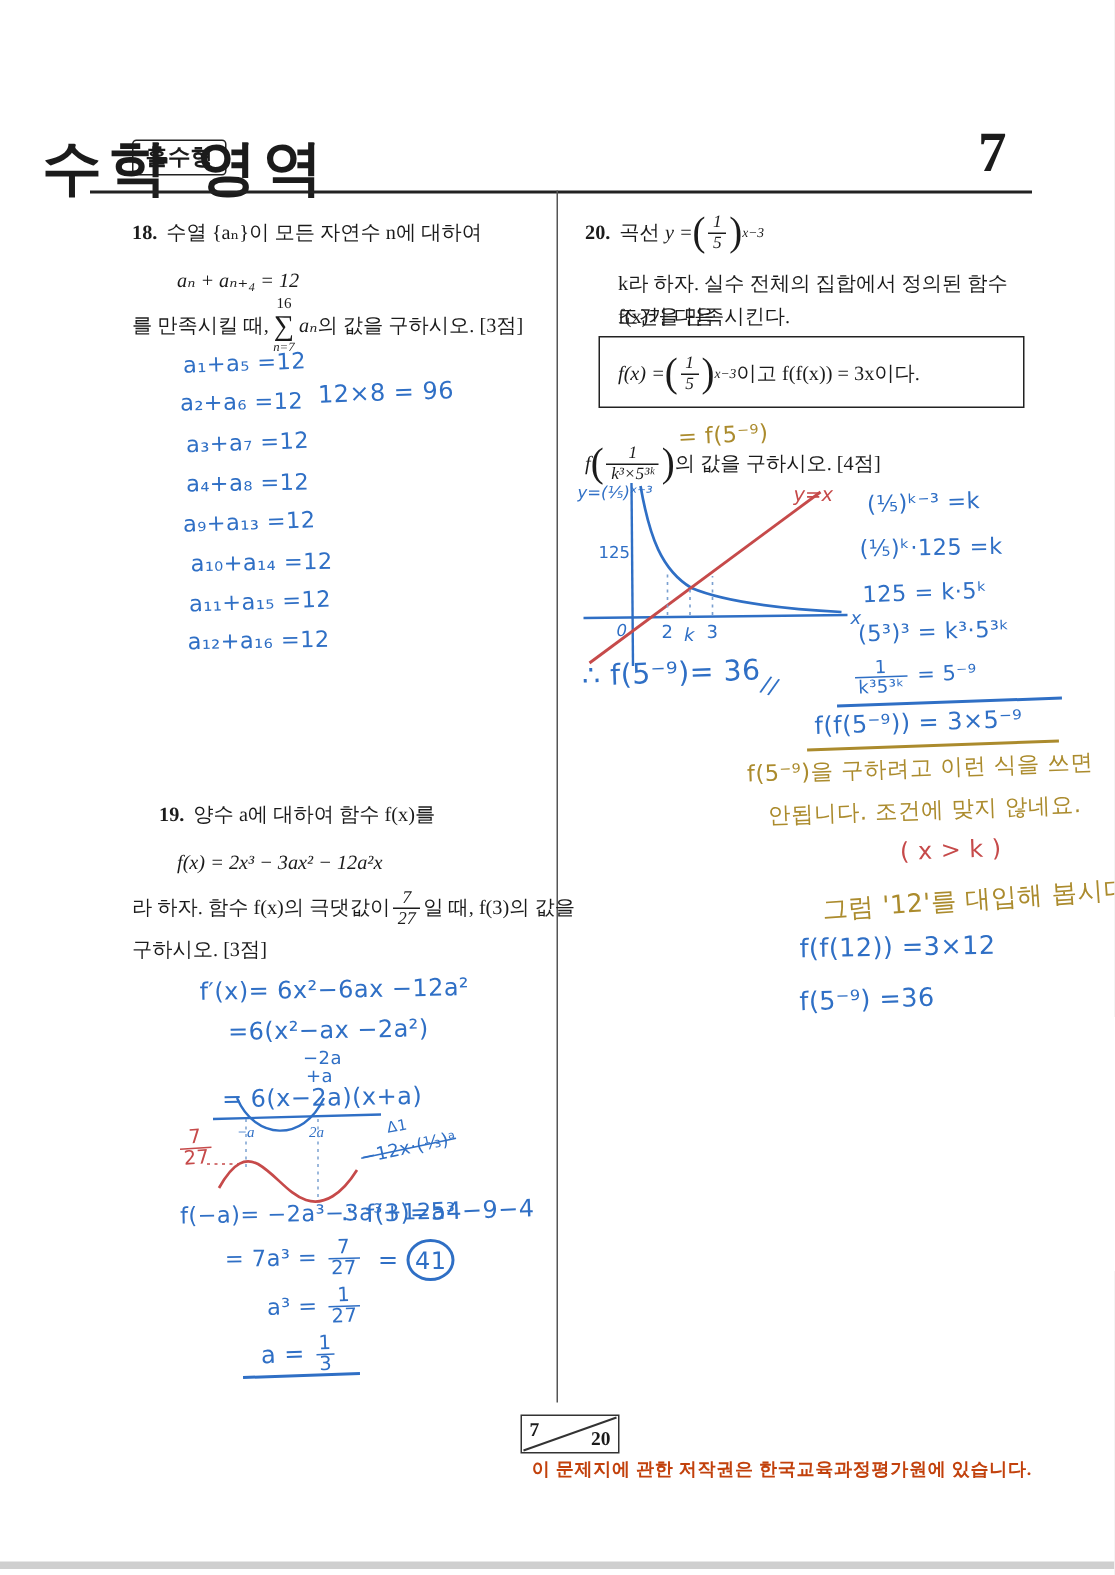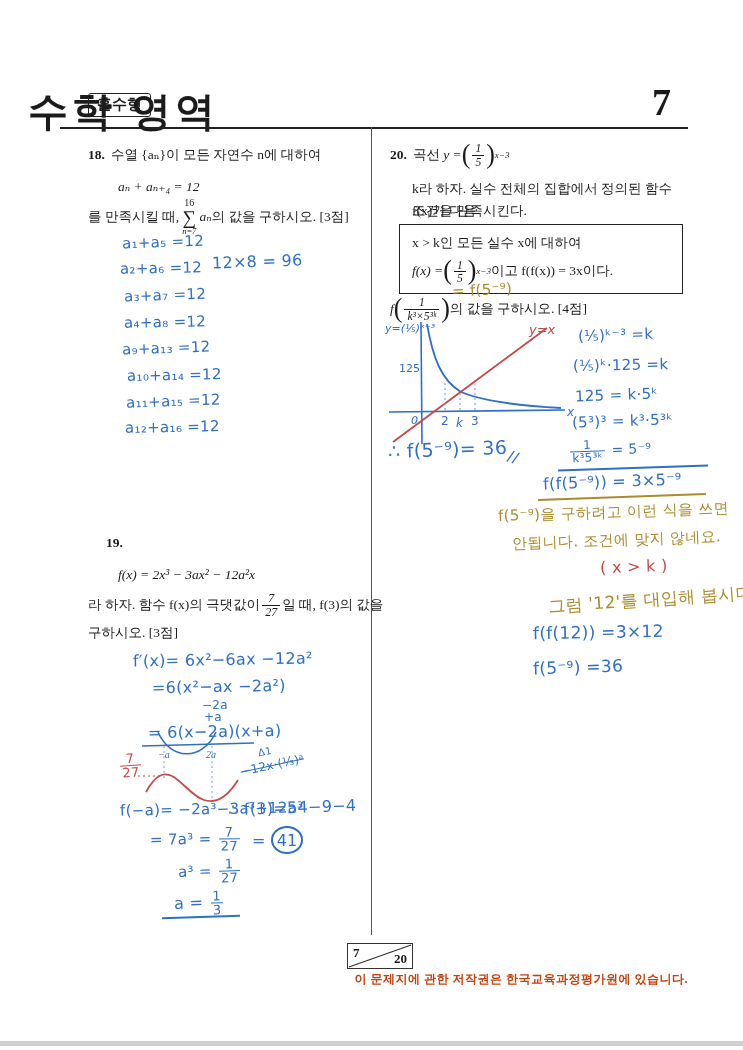--- a/index.html
+++ b/index.html
@@ -79,20 +79,21 @@
   <div class="hw" style="left:212px;top:252px;font-size:16px;transform:rotate(-2deg);">12×8 = 96</div>
   <div class="hw" style="left:124px;top:286px;font-size:15px;transform:rotate(-2deg);">a₃+a₇ =12</div>
   <div class="hw" style="left:124px;top:313px;font-size:15px;transform:rotate(-1deg);">a₄+a₈ =12</div>
   <div class="hw" style="left:122px;top:339px;font-size:15px;transform:rotate(-2deg);">a₉+a₁₃ =12</div>
   <div class="hw" style="left:127px;top:366px;font-size:15px;transform:rotate(-1deg);">a₁₀+a₁₄ =12</div>
   <div class="hw" style="left:126px;top:392px;font-size:15px;transform:rotate(-2deg);">a₁₁+a₁₅ =12</div>
   <div class="hw" style="left:125px;top:418px;font-size:15px;transform:rotate(-1deg);">a₁₂+a₁₆ =12</div>
 
   <div class="abs print row" style="left:88px;top:532px;width:280px;margin-left:18px;">
     <span class="qnum">19.</span>
+    <span>양수 a에 대하여 함수 f(x)를</span>
   </div>
   <div class="abs print math" style="left:118px;top:564px;">f(x) = 2x³ − 3ax² − 12a²x</div>
   <div class="abs print row" style="left:88px;top:592px;">
     <span>라 하자. 함수 f(x)의 극댓값이</span>
     <span class="frac math" style="font-size:12px;">
       <span class="fn">7</span>
       <span class="fd">27</span>
     </span>
     <span>일 때, f(3)의 값을</span>
   </div>
@@ -149,21 +150,20 @@
       <span class="fn">1</span>
       <span class="fd">5</span>
     </span>
     <span class="bigp">)</span>
     <span class="sup">x−3</span>
   </div>
   <div class="abs print" style="left:412px;top:178px;width:280px;">k라 하자. 실수 전체의 집합에서 정의된 함수 f(x)가 다음</div>
   <div class="abs print" style="left:412px;top:200px;">조건을 만족시킨다.</div>
 
   <div class="abs cbox" style="left:399px;top:224px;width:258px;">
-    <div class="print">x &gt; k인 모든 실수 x에 대하여</div>
     <div class="print row" style="margin-top:4px;">
       <span class="math">f(x) =</span>
       <span class="bigp">(</span>
       <span class="frac math" style="font-size:11.5px;">
         <span class="fn">1</span>
         <span class="fd">5</span>
       </span>
       <span class="bigp">)</span>
       <span class="sup">x−3</span>
       <span>이고 f(f(x)) = 3x이다.</span>

